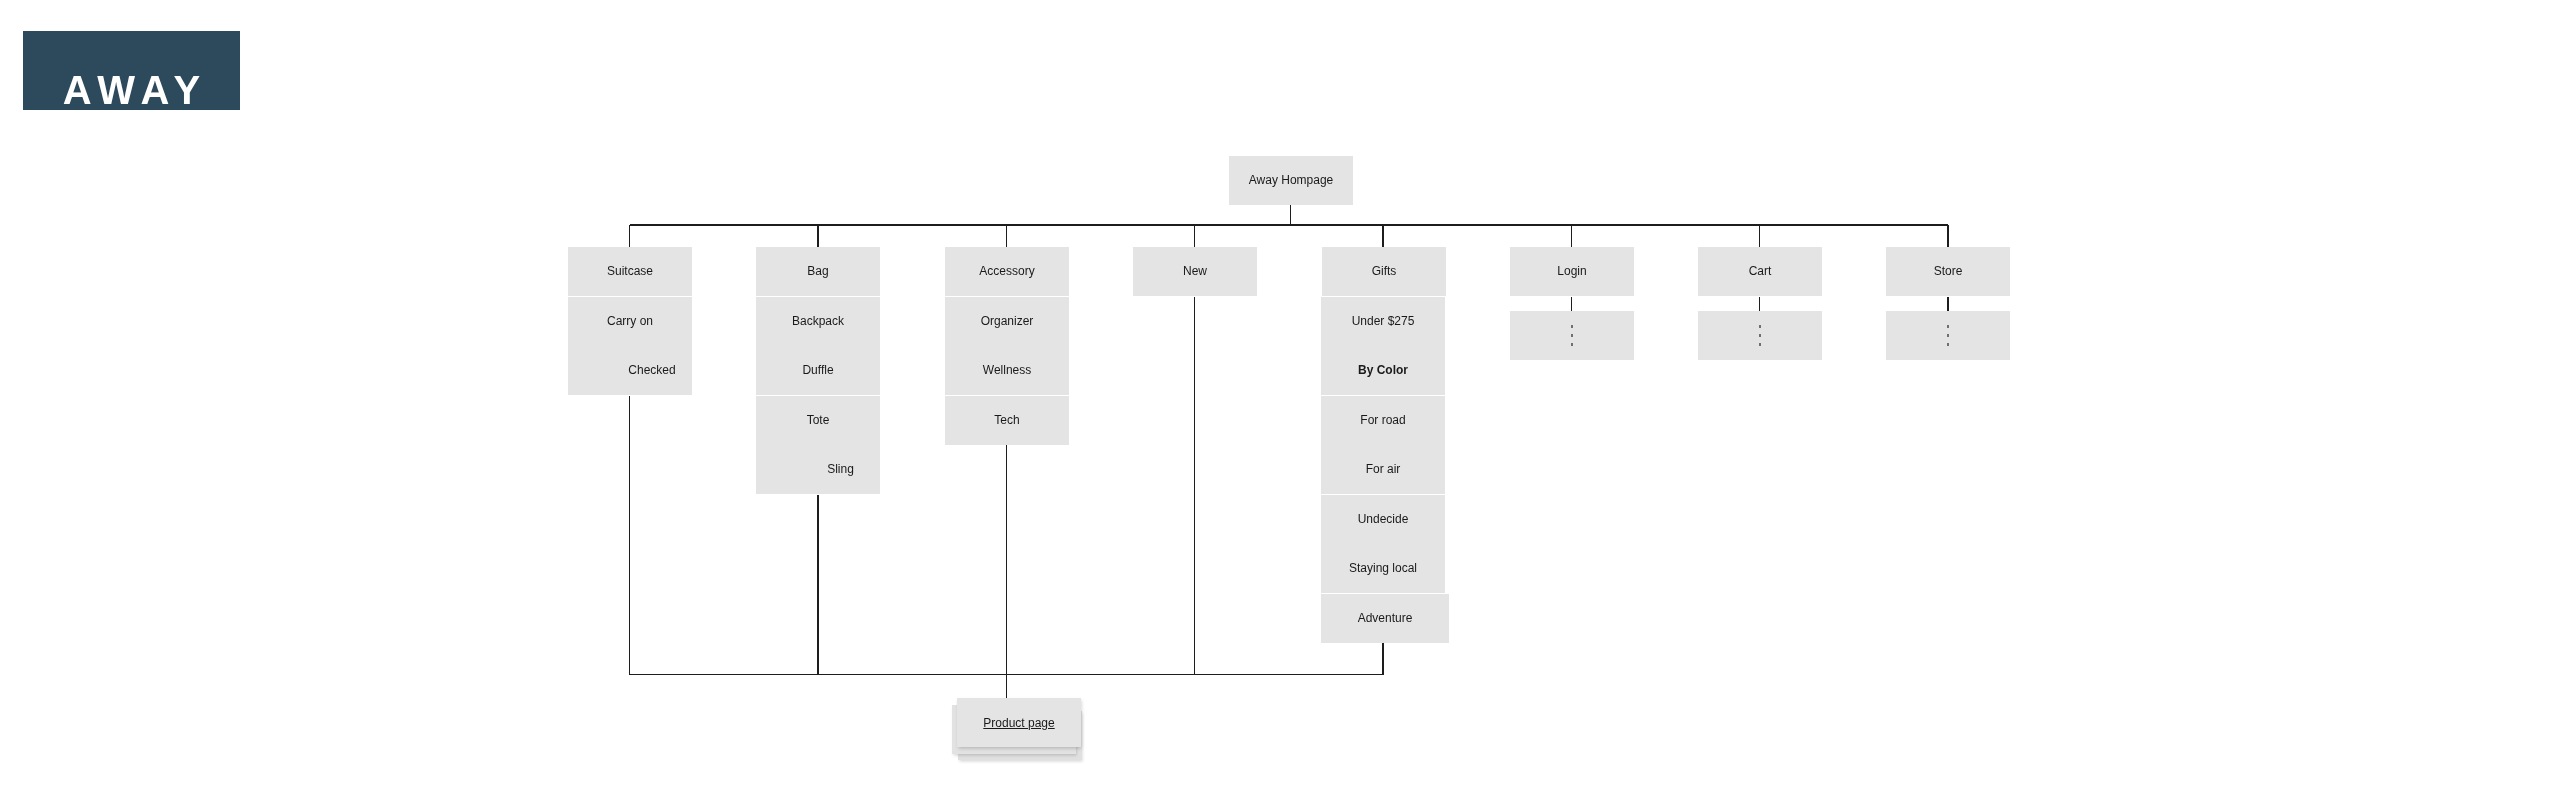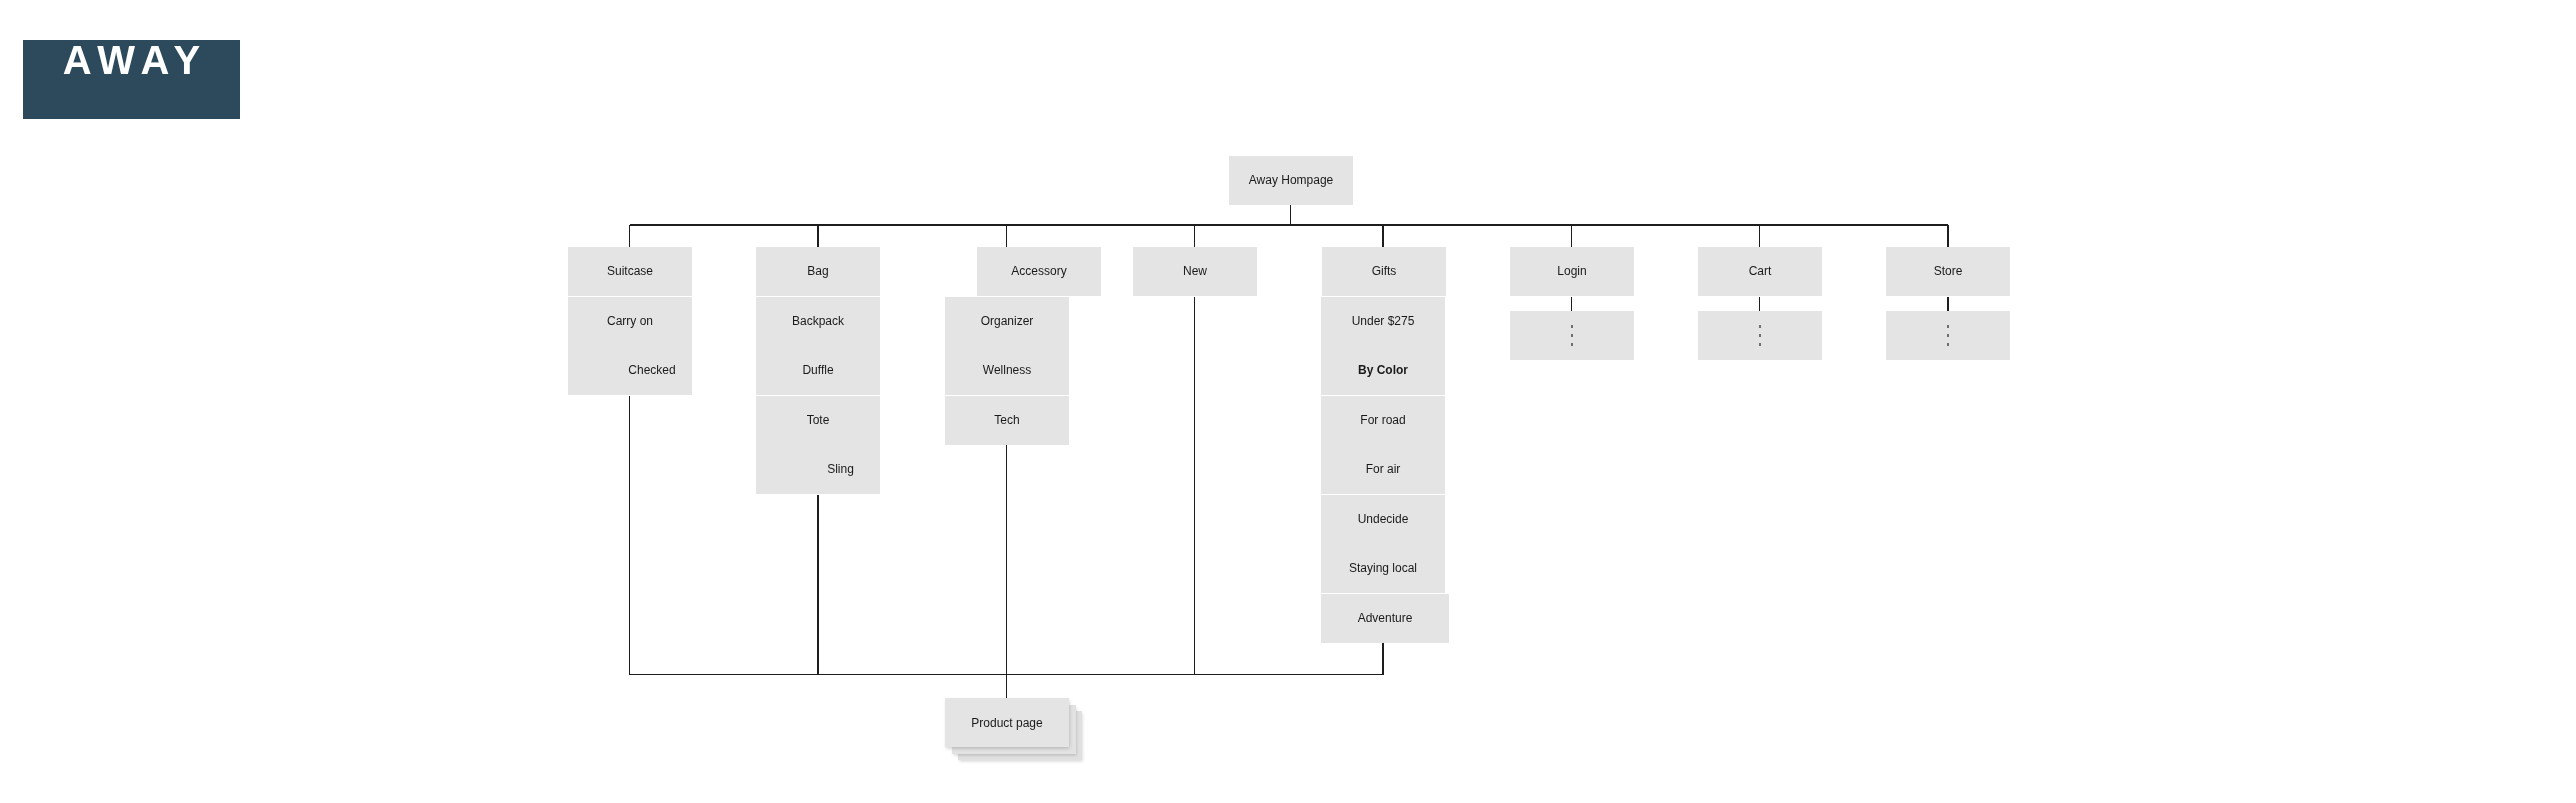--- a/index.html
+++ b/index.html
@@ -22,23 +22,22 @@
 
   
   #brand-logo {
     position: absolute;
     left: 23px;
     top: 31px;
     width: 217px;
     height: 79px;
     background: #2c4a5c;
     display: flex;
-    align-items: flex-start;
+    align-items: flex-end;
     justify-content: center;
-    margin-top: 9px;
   }
   #brand-logo .wordmark {
     color: #ffffff;
     font-family: "Liberation Sans", sans-serif;
     font-size: 40px;
     font-weight: bold;
     letter-spacing: 7.8px;
     text-indent: 7.8px;
     line-height: 1;
   }
@@ -102,31 +101,32 @@
   }
   #product-page-stack .layer.l2 {
     left: 6.6px;
     top: 6.6px;
     width: 124px;
     height: 49px;
     background: #e2e2e2;
     box-shadow: 1.2px 1.8px 3px rgba(0,0,0,0.16);
   }
   #product-page-stack .layer.l1 {
-    left: 0;
+    left: 12px;
     top: 0;
     width: 124px;
     height: 49px;
     background: #e4e4e4;
     box-shadow: 1.2px 2.4px 3.6px rgba(0,0,0,0.20);
     display: flex;
     align-items: center;
     justify-content: center;
     font-size: 12px;
     color: #1a1a1a;
+    text-decoration: underline;
   }
 </style>
 </head>
 <body>
 
 <div id="canvas">
 
   <div id="brand-logo">
     <span class="wordmark">AWAY</span>
   </div>
@@ -164,21 +164,21 @@
   <div class="node root" style="left:1229px; top:156px; width:124px; height:49px;">
     <span>Away Hompage</span>
   </div>
 
   <div class="node" style="left:568px; top:247px; width:124px; height:49px;">
     <span>Suitcase</span>
   </div>
   <div class="node" style="left:756px; top:247px; width:124px; height:49px;">
     <span>Bag</span>
   </div>
-  <div class="node" style="left:977px; top:247px; width:124px; height:49px;">
+  <div class="node" style="left:945px; top:247px; width:124px; height:49px;">
     <span>Accessory</span>
   </div>
   <div class="node" style="left:1133px; top:247px; width:124px; height:49px;">
     <span>New</span>
   </div>
   <div class="node" style="left:1322px; top:247px; width:124px; height:49px;">
     <span>Gifts</span>
   </div>
   <div class="node" style="left:1510px; top:247px; width:124px; height:49px;">
     <span>Login</span>

